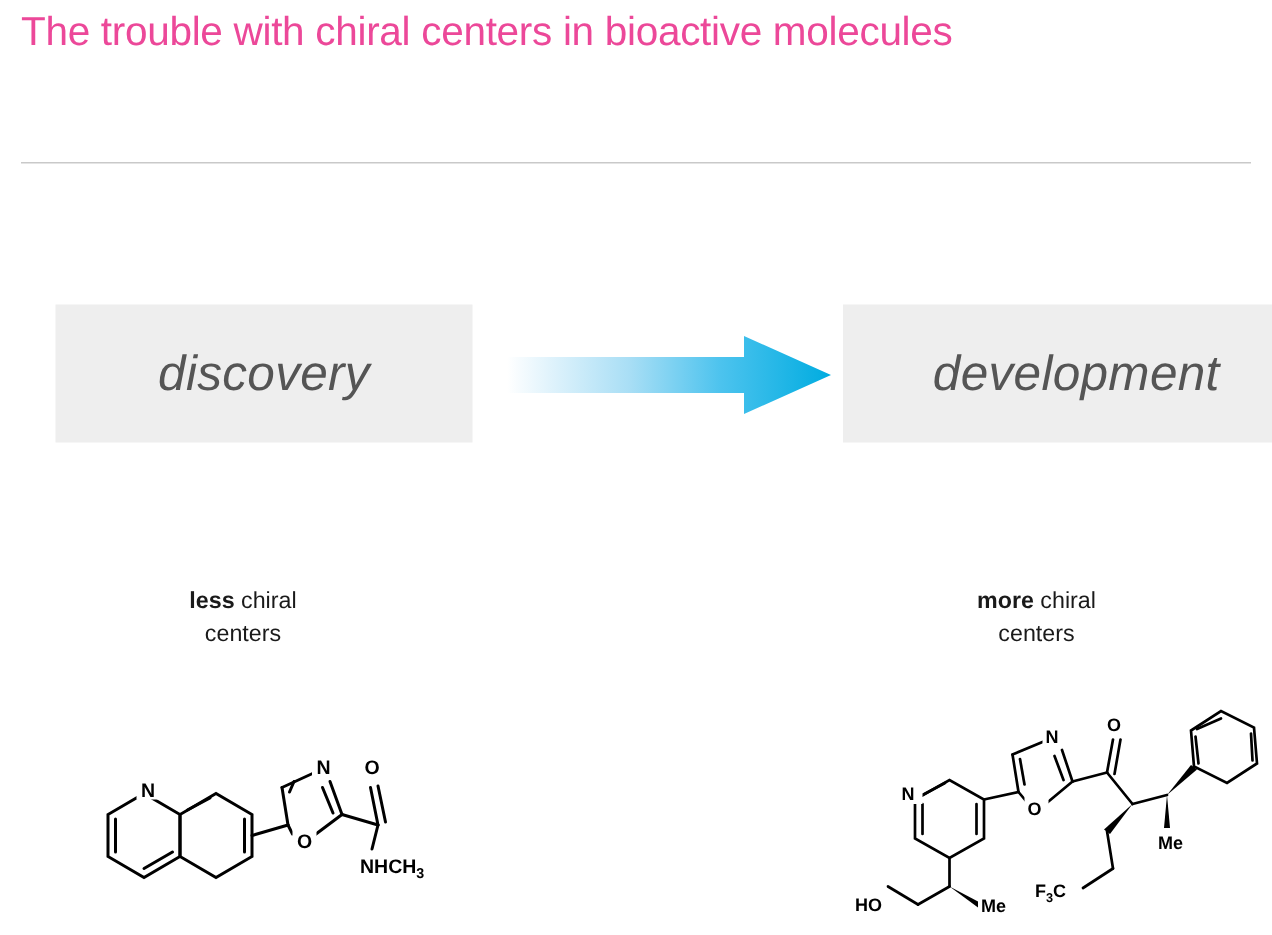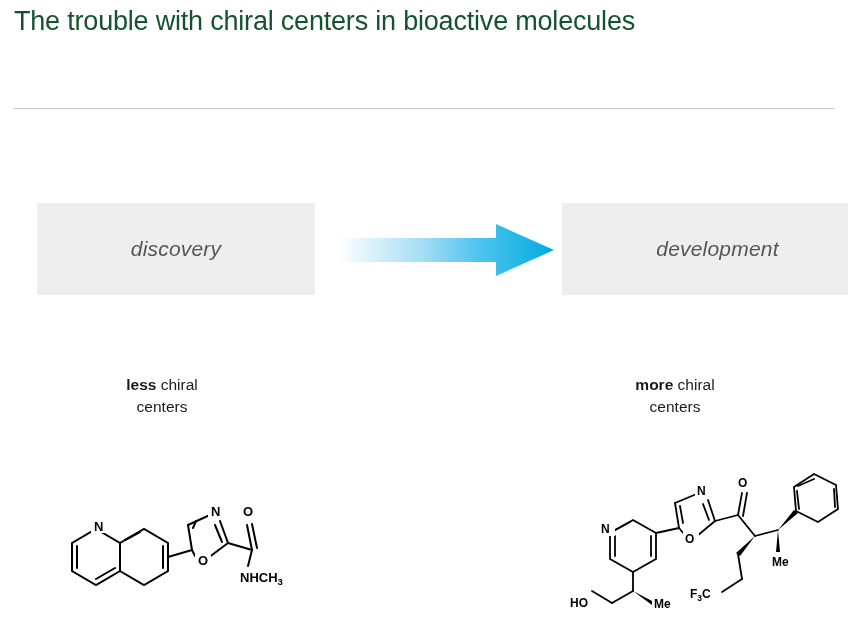--- a/index.html
+++ b/index.html
@@ -18,21 +18,21 @@
 
   
   #slide-title {
     position: absolute;
     left: 14px;
     top: 4px;
     width: 700px;
     font-size: 27px;
     line-height: 1.33;
     font-weight: 400;
-    color: #14532d;
+    color: #ec4899;
     letter-spacing: -0.2px;
   }
   #title-rule {
     position: absolute;
     left: 14px;
     top: 108px;
     width: 820px;
     height: 1px;
     background: #c9c9c9;
   }
@@ -44,21 +44,21 @@
     height: 92px;
     background: #eeeeee;
     display: flex;
     align-items: center;
     justify-content: center;
   }
   #phase-box-discovery { left: 37px; width: 278px; }
   #phase-box-development { left: 562px; width: 311px; }
   .phase-label {
     font-style: italic;
-    font-size: 21px;
+    font-size: 33px;
     color: #555555;
     font-weight: 400;
     letter-spacing: 0.2px;
   }
 
   
   #phase-arrow {
     position: absolute;
     left: 338px;
     top: 224px;
@@ -66,23 +66,24 @@
     height: 52px;
   }
 
   
   .caption {
     position: absolute;
     text-align: center;
     font-size: 15.5px;
     line-height: 1.42;
     color: #1a1a1a;
+    margin-top: 16px;
   }
   #caption-left { left: 76px; top: 374px; width: 172px; }
-  #caption-right { left: 589px; top: 374px; width: 172px; text-align: center; }
+  #caption-right { left: 605px; top: 374px; width: 172px; text-align: center; }
   .caption b { font-weight: 700; }
 
   
   #molecule-left {
     position: absolute;
     left: 62px;
     top: 470px;
     width: 226px;
     height: 128px;
   }

